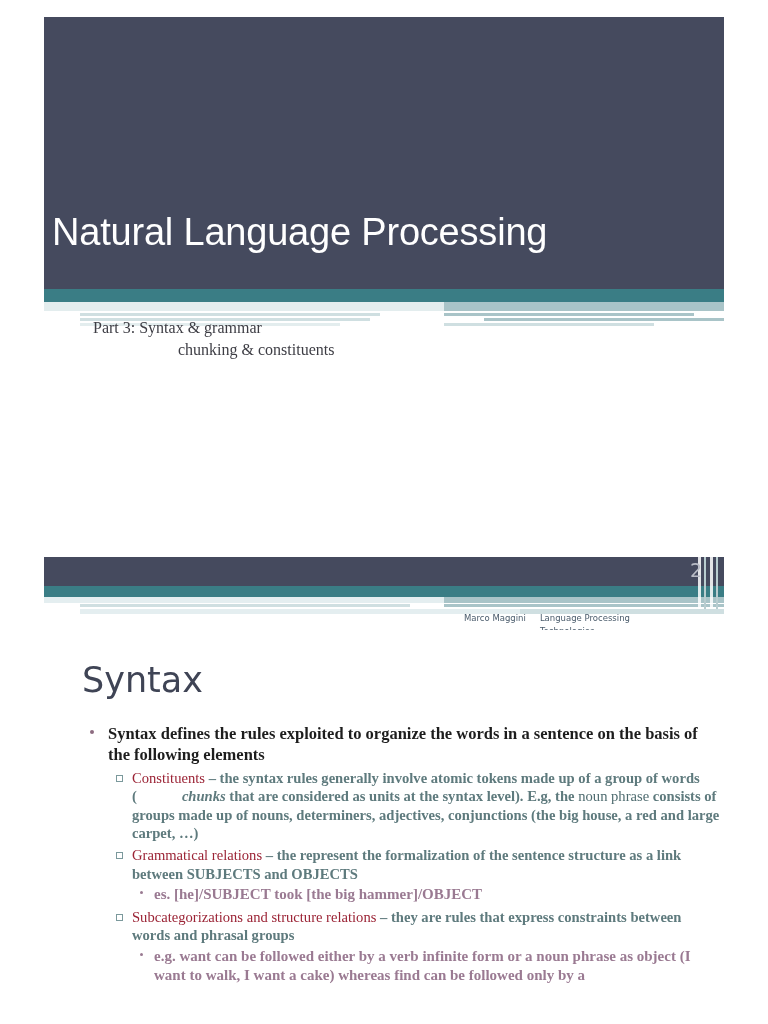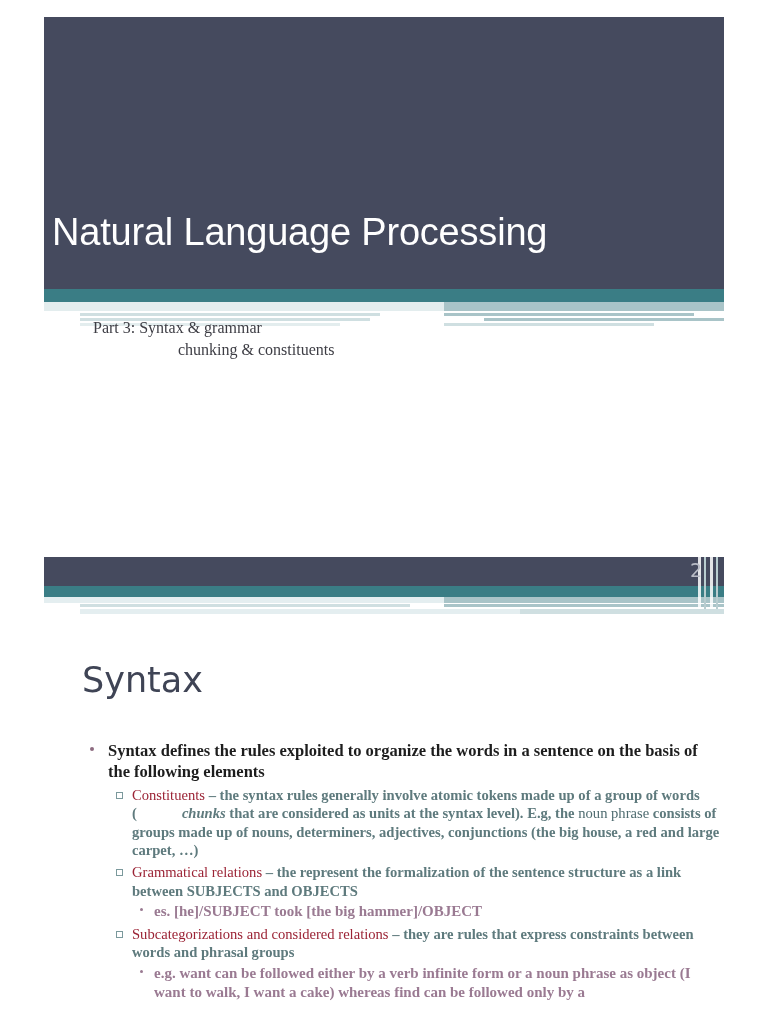--- a/index.html
+++ b/index.html
@@ -111,21 +111,21 @@
     left: 38px;
     top: 20px;
     color: #3f4455;
     font-family: "DejaVu Sans", sans-serif;
     font-size: 35px;
     font-weight: 400;
   }
   .s2-body {
     position: absolute;
     left: 38px;
-    top: 100px;
+    top: 83px;
     width: 640px;
   }
 
   ul.lvl1, ul.lvl2, ul.lvl3 { margin: 0; padding: 0; list-style: none; }
 
   li.b1 {
     position: relative;
     padding-left: 26px;
     color: #1d1d1d;
     font-family: "Liberation Serif", serif;
@@ -213,20 +213,25 @@
     <div class="foot-strip vpale" style="left:36px;  top:52px; width:440px; height:5px;"></div>
     <div class="foot-strip pale" style="left:476px; top:52px; width:204px; height:5px;"></div>
 
     <div class="vbar" style="left:654px;"></div>
     <div class="vbar2" style="left:660px;"></div>
     <div class="vbar" style="left:666px;"></div>
     <div class="vbar2" style="left:672px;"></div>
 
     <div class="pagenum">2</div>
 
+    <div class="foot-meta">
+      <div class="col">Marco Maggini</div>
+      <div class="col">Language Processing
+Technologies</div>
+    </div>
   </div>
 </div>
 
 <div class="slide2">
 
   <div class="s2-title">Syntax</div>
 
   <div class="s2-body">
     <ul class="lvl1">
       <li class="b1">
@@ -246,21 +251,21 @@
             <ul class="lvl3 ul3wrap">
               <li class="b3">
                 <span class="mk"></span>
                 <span>es. [he]/SUBJECT took [the big hammer]/OBJECT</span>
               </li>
             </ul>
           </li>
 
           <li class="b2">
             <span class="mk"></span>
-            <span class="term">Subcategorizations and considered relations</span><span> – </span><span>they are rules that express constraints between words and phrasal groups</span>
+            <span class="term">Subcategorizations and structure relations</span><span> – </span><span>they are rules that express constraints between words and phrasal groups</span>
             <ul class="lvl3 ul3wrap">
               <li class="b3">
                 <span class="mk"></span>
                 <span>e.g. want can be followed either by a verb infinite form or a noun phrase as object (I want to walk, I want a cake) whereas find can be followed only by a</span>
               </li>
             </ul>
           </li>
 
         </ul>
       </li>

